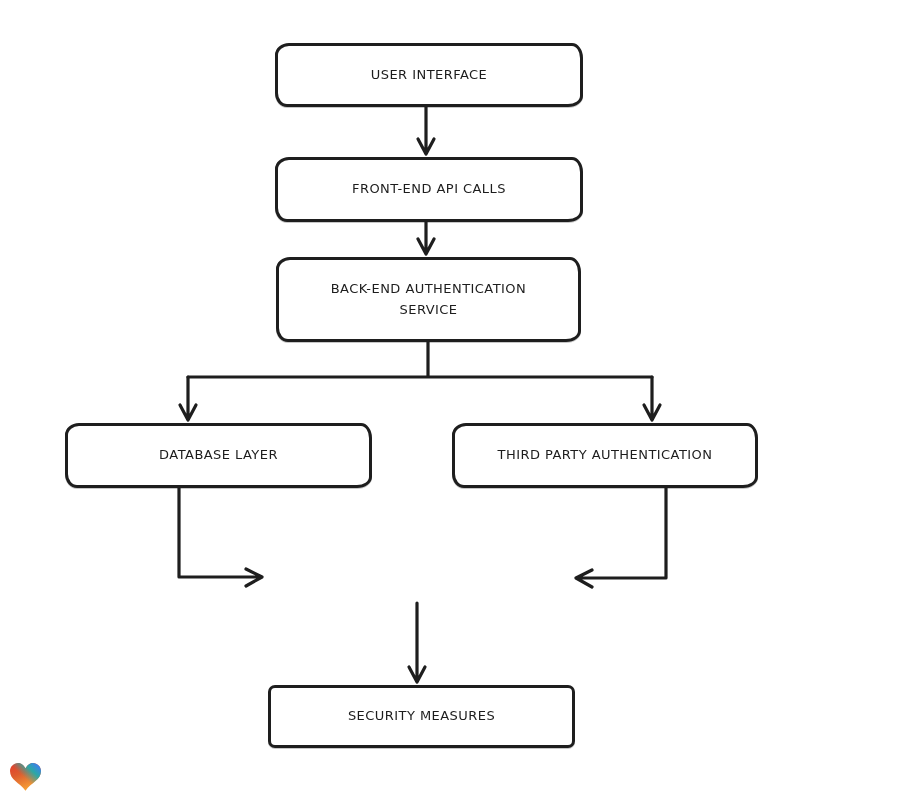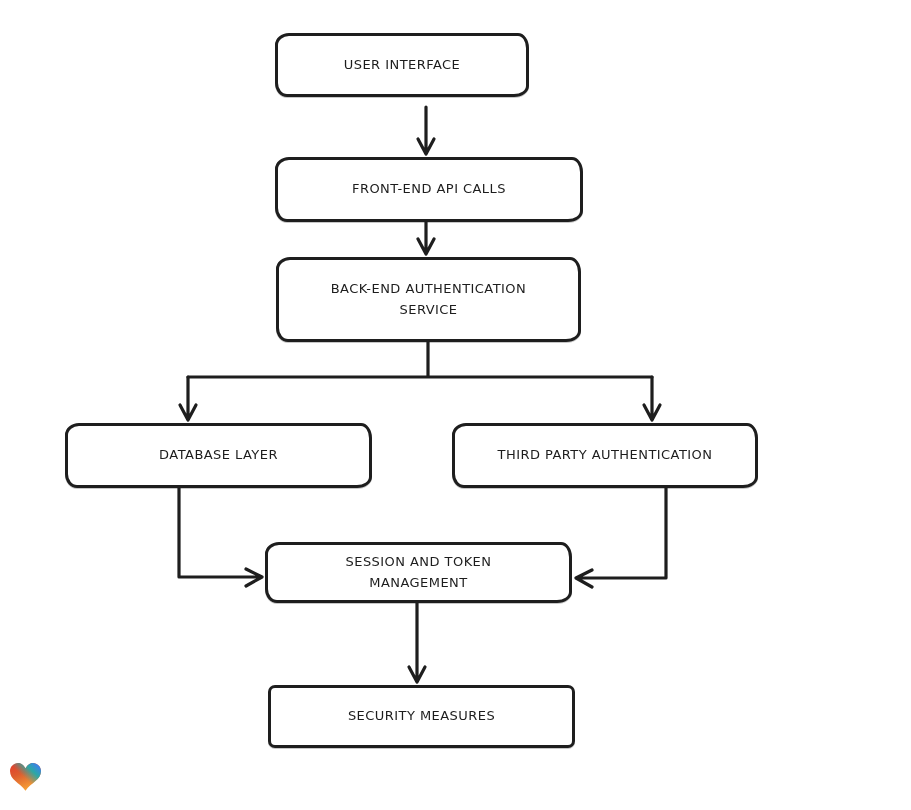--- a/index.html
+++ b/index.html
@@ -45,21 +45,21 @@
     letter-spacing: 0.45px;
     color: #1d1d1d;
     white-space: nowrap;
   }
   .node .label.wrap {
     white-space: normal;
   }
   .node-backend .label { max-width: 242px; }
   .node-session .label { max-width: 182px; }
 
-  .node-ui        { left: 275px; top:  33px; width: 254px; height: 64px; }
+  .node-ui        { left: 275px; top:  43px; width: 308px; height: 64px; }
   .node-frontend  { left: 275px; top: 157px; width: 308px; height: 65px; }
   .node-backend   { left: 276px; top: 257px; width: 305px; height: 85px; }
   .node-database  { left:  65px; top: 423px; width: 307px; height: 65px; }
   .node-thirdpty  { left: 452px; top: 423px; width: 306px; height: 65px; }
   .node-session   { left: 265px; top: 542px; width: 307px; height: 61px; }
   .node-security  { left: 268px; top: 685px; width: 307px; height: 63px; border-radius: 7px; }
 
   .brand-logo {
     position: absolute;
     left: 10px; top: 761px;
@@ -105,23 +105,20 @@
   </div>
 
   <div class="node node-thirdpty">
     <span class="label">THIRD PARTY AUTHENTICATION</span>
   </div>
 
   <div class="node node-database">
     <span class="label">DATABASE LAYER</span>
   </div>
 
-  <div class="node node-session">
-    <span class="label wrap">SESSION AND TOKEN MANAGEMENT</span>
-  </div>
 
   <div class="node node-security">
     <span class="label">SECURITY MEASURES</span>
   </div>
 
   <svg class="brand-logo" viewBox="0 0 32 30" xmlns="http://www.w3.org/2000/svg">
     <defs>
       <linearGradient id="hg1" x1="0%" y1="0%" x2="45%" y2="100%">
         <stop offset="0%" stop-color="#e43a2c"></stop>
         <stop offset="45%" stop-color="#dd5c2e"></stop>

